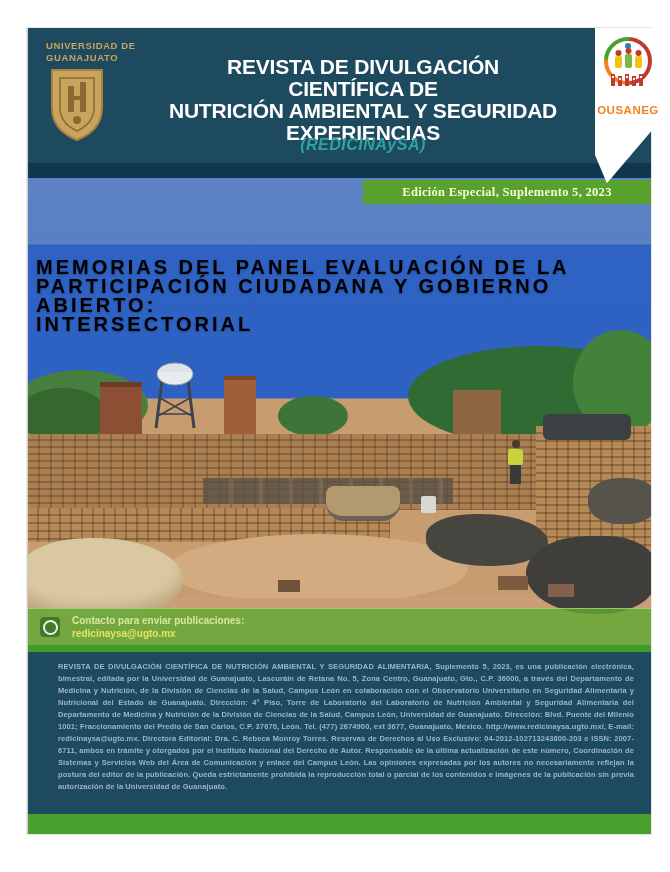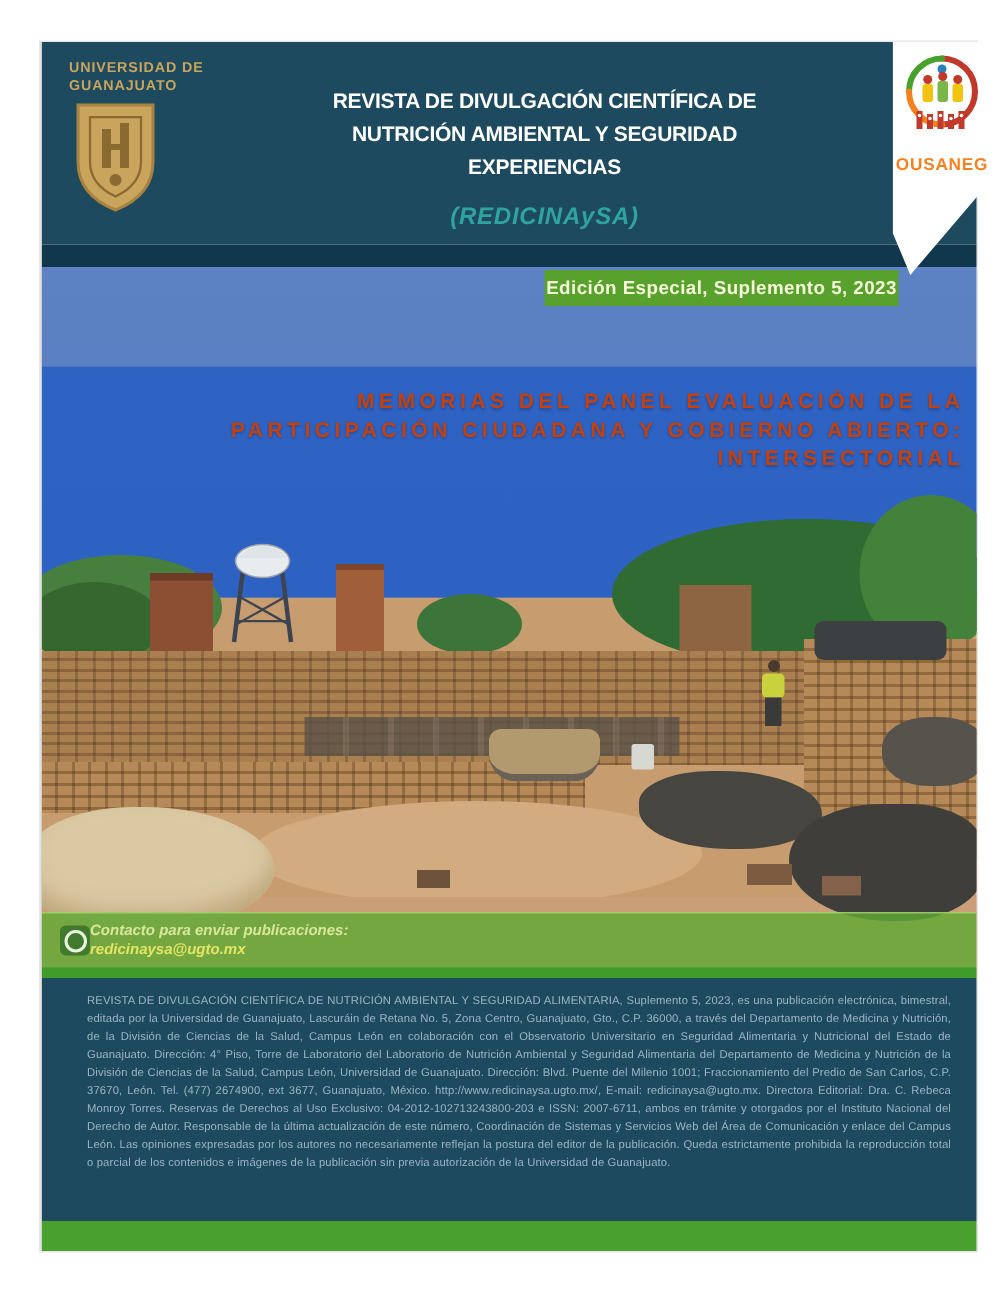--- a/index.html
+++ b/index.html
@@ -11,33 +11,33 @@
     position:absolute;left:27px;top:28px;width:623px;height:806px;
     background:#ffffff;border-left:1px solid #cfcfcf;box-shadow:0 0 0 1px #e7e7e7;
   }
   
   .header{position:absolute;left:0;top:0;width:623px;height:135px;background:#1d4a5e;}
   .navy-strip{position:absolute;left:0;top:135px;width:623px;height:15px;background:#11374d;}
   .univ{position:absolute;left:18px;top:12px;width:150px;text-align:left;}
   .univ-text{color:#c9a45c;font-size:9.5px;font-weight:bold;letter-spacing:.6px;line-height:12px;}
   .univ-shield{margin:4px auto 0;}
   .jtitle{position:absolute;left:140px;top:28px;width:390px;text-align:center;color:#ffffff;
-          font-weight:bold;font-size:14px;line-height:22px;letter-spacing:-0.2px;}
+          font-weight:bold;font-size:21px;line-height:22px;letter-spacing:-0.2px;}
   .acronym{position:absolute;left:140px;top:108px;width:390px;text-align:center;color:#2fa39d;
            font-weight:bold;font-style:italic;font-size:16px;letter-spacing:.5px;}
   .badge{
     position:absolute;right:-10px;top:0;width:66px;height:167px;background:#ffffff;
     clip-path:polygon(0 0,100% 0,100% 55%,18% 93%,0 76%);
     display:flex;flex-direction:column;align-items:center;z-index:5;
   }
   .ousaneg-label{color:#f58220;font-weight:bold;font-size:11.5px;letter-spacing:.5px;margin-top:14px;}
   
   .banner{
-    position:absolute;left:335px;top:152px;width:236px;height:24px;background:#58a12c;
-    display:flex;align-items:center;justify-content:center;z-index:4;
+    position:absolute;left:335px;top:152px;width:288px;height:24px;background:#58a12c;
+    display:flex;align-items:center;justify-content:center;z-index:4;font-family:Liberation Serif, serif;
   }
   .banner span{color:#f6fada;font-weight:bold;font-size:12.5px;letter-spacing:.3px;}
   
   .photo{position:absolute;left:0;top:150px;width:623px;height:474px;overflow:hidden;
          background:linear-gradient(180deg,#5e83c4 0px,#5a7fc2 66px,#2f63c3 67px,#2e62c2 220px,#c79c6f 221px);}
   .ph{position:absolute;}
   .tree{border-radius:50%;}
   .brick{
     background:
       repeating-linear-gradient(90deg, rgba(0,0,0,0) 0 10px, rgba(60,35,15,.25) 10px 12px),
@@ -53,33 +53,33 @@
     position:absolute;left:0;bottom:0;width:623px;height:44px;
     background:rgba(96,168,52,.82);border-top:1px solid rgba(190,225,130,.65);
     border-bottom:7px solid #3f9b2a;box-sizing:border-box;z-index:6;
     display:flex;align-items:center;padding-left:12px;
   }
   .contact-icon{
     width:20px;height:20px;border-radius:4px;background:rgba(25,85,30,.55);
     display:flex;align-items:center;justify-content:center;flex:0 0 auto;
   }
   .contact-icon i{display:block;width:11px;height:11px;border:2px solid #eaf5e0;border-radius:50%;}
-  .contact-lines{margin-left:0;line-height:13px;font-style:italic;}
+  .contact-lines{margin-left:12px;line-height:13px;}
   .contact-label{color:#d9e79c;font-weight:bold;font-size:10px;}
   .contact-email{color:#e4e465;font-weight:bold;font-size:10px;}
   
   .main-title{
-    position:absolute;left:8px;top:230px;width:607px;text-align:right;z-index:5;
-    color:#c2410c;font-weight:bold;font-size:14px;letter-spacing:3px;line-height:19px;
+    position:absolute;left:8px;top:230px;width:607px;text-align:left;z-index:5;
+    color:#000000;font-weight:bold;font-size:20px;letter-spacing:3px;line-height:19px;
     text-shadow:0 1px 2px rgba(20,40,90,.45);
   }
   
   .footer{position:absolute;left:0;top:624px;width:623px;height:162px;background:#1d4a5e;overflow:hidden;}
   .legal{
-    position:absolute;left:30px;right:17px;top:9px;color:#9db5c6;font-weight:normal;
+    position:absolute;left:30px;right:17px;top:9px;color:#9db5c6;font-weight:bold;
     font-size:7.5px;line-height:12px;text-align:justify;letter-spacing:.1px;
   }
   .green-bar{position:absolute;left:0;top:786px;width:623px;height:20px;background:#4aa02c;}
 </style>
 </head>
 <body>
 
 <div class="cover">
 
   <div class="header">

